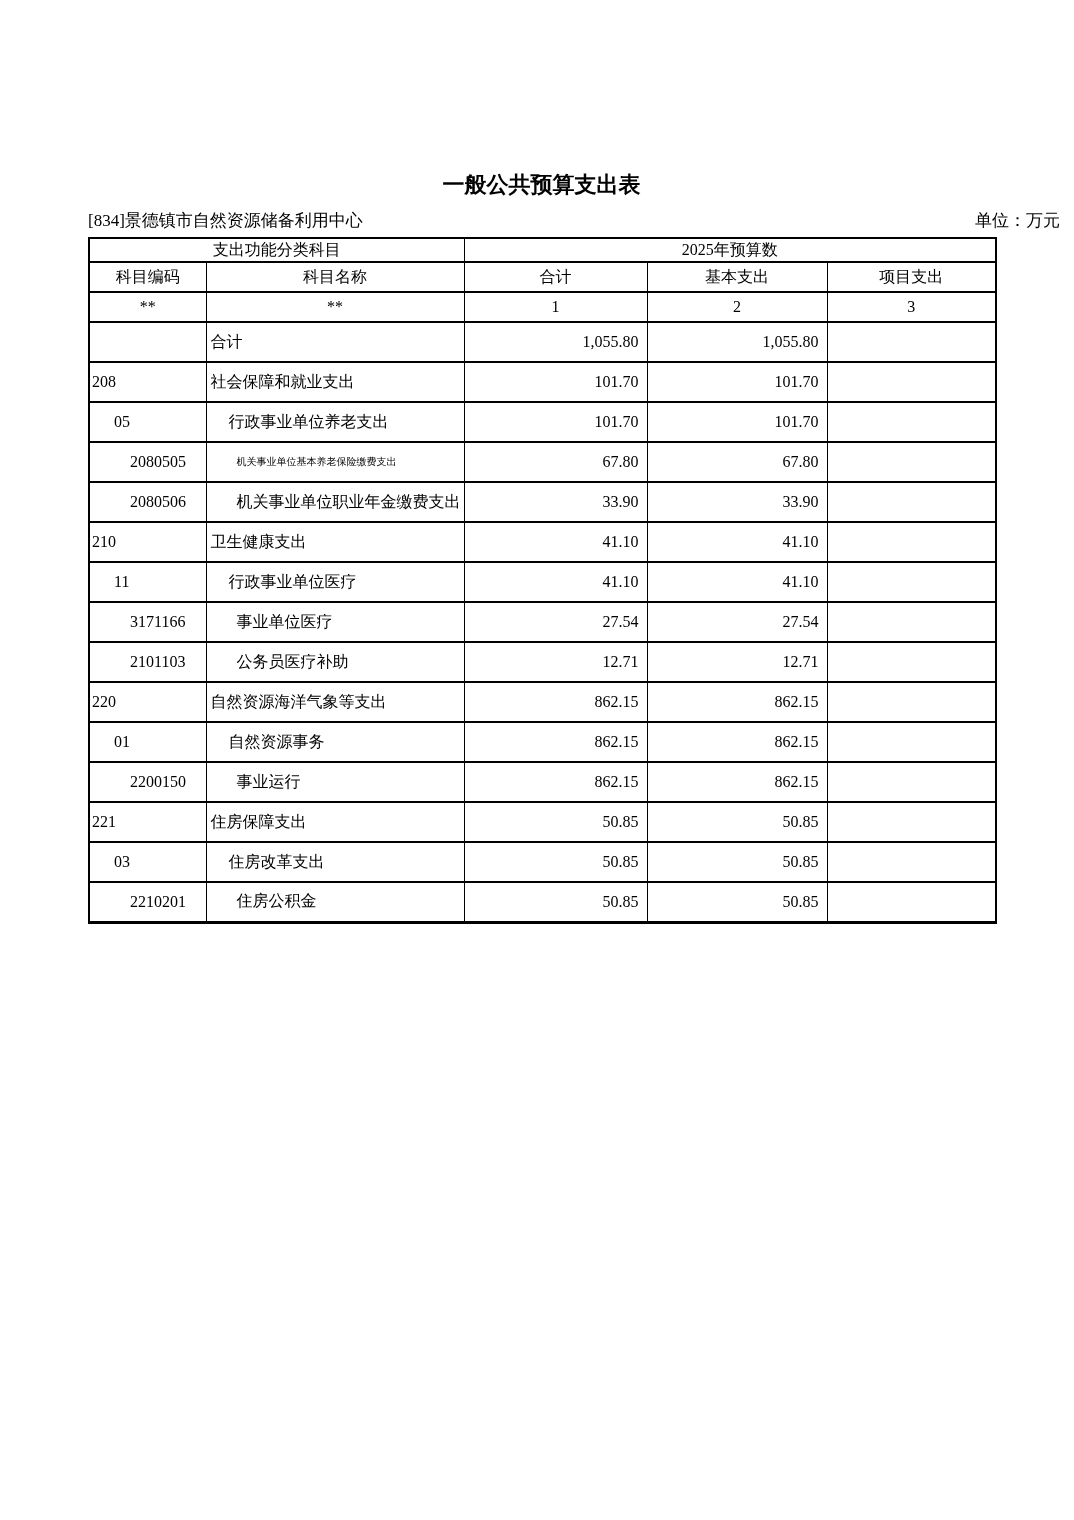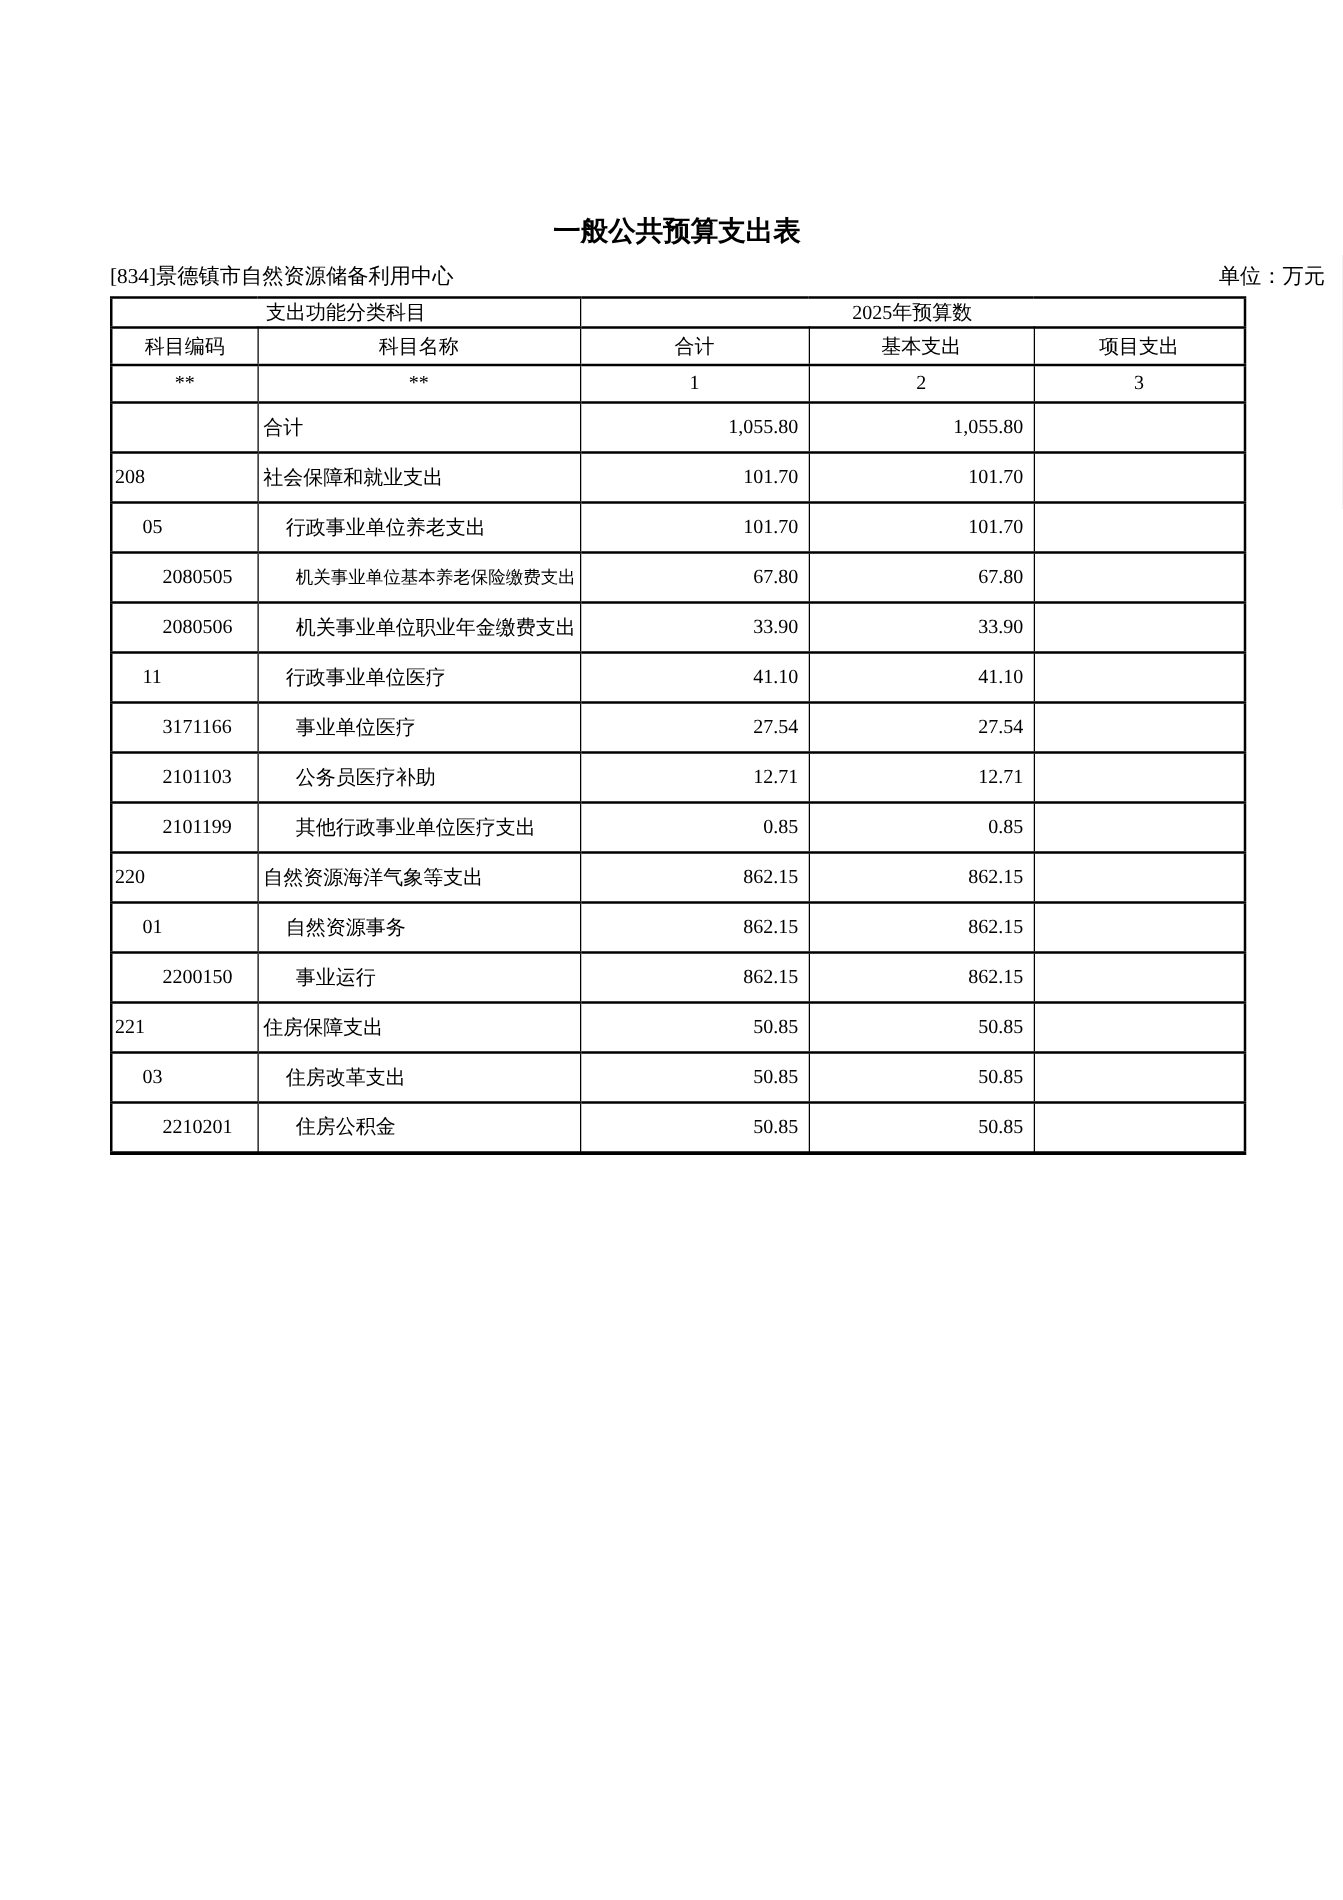--- a/index.html
+++ b/index.html
@@ -52,21 +52,21 @@
   .budget-table thead tr.h1 { height: 24px; margin-left: 44px; }
   .budget-table thead tr.h2 { height: 30px; }
   .budget-table thead tr.h3 { height: 30px; }
   .budget-table tbody tr { height: 40px; }
   .budget-table td.code { text-align: left; padding-left: 2px; }
   .budget-table td.name { text-align: left; padding-left: 4px; }
   .budget-table td.code.code-lv1 { padding-left: 24px; }
   .budget-table td.code.code-lv2 { padding-left: 40px; }
   .budget-table td.name.name-lv1 { padding-left: 22px; }
   .budget-table td.name.name-lv2 { padding-left: 30px; }
-  .budget-table td.name.tight { font-size: 14px; }
+  .budget-table td.name.tight { font-size: 10px; }
   .budget-table td.num { text-align: right; padding-right: 8px; }
 </style>
 </head>
 <body>
 
 <div class="page">
 
   <h1 class="title">一般公共预算支出表</h1>
 
   <div class="meta-row">
@@ -132,20 +132,27 @@
     <td class="num"></td>
   </tr>
         <tr>
     <td class="code code-lv2">2080506</td>
     <td class="name name-lv2">机关事业单位职业年金缴费支出</td>
     <td class="num">33.90</td>
     <td class="num">33.90</td>
     <td class="num"></td>
   </tr>
         <tr>
+    <td class="code code-lv0">210</td>
+    <td class="name name-lv0">卫生健康支出</td>
+    <td class="num">41.10</td>
+    <td class="num">41.10</td>
+    <td class="num"></td>
+  </tr>
+        <tr>
     <td class="code code-lv1">11</td>
     <td class="name name-lv1">行政事业单位医疗</td>
     <td class="num">41.10</td>
     <td class="num">41.10</td>
     <td class="num"></td>
   </tr>
         <tr>
     <td class="code code-lv2">3171166</td>
     <td class="name name-lv2">事业单位医疗</td>
     <td class="num">27.54</td>
@@ -153,27 +160,20 @@
     <td class="num"></td>
   </tr>
         <tr>
     <td class="code code-lv2">2101103</td>
     <td class="name name-lv2">公务员医疗补助</td>
     <td class="num">12.71</td>
     <td class="num">12.71</td>
     <td class="num"></td>
   </tr>
         <tr>
-    <td class="code code-lv2">2101199</td>
-    <td class="name name-lv2">其他行政事业单位医疗支出</td>
-    <td class="num">0.85</td>
-    <td class="num">0.85</td>
-    <td class="num"></td>
-  </tr>
-        <tr>
     <td class="code code-lv0">220</td>
     <td class="name name-lv0">自然资源海洋气象等支出</td>
     <td class="num">862.15</td>
     <td class="num">862.15</td>
     <td class="num"></td>
   </tr>
         <tr>
     <td class="code code-lv1">01</td>
     <td class="name name-lv1">自然资源事务</td>
     <td class="num">862.15</td>

